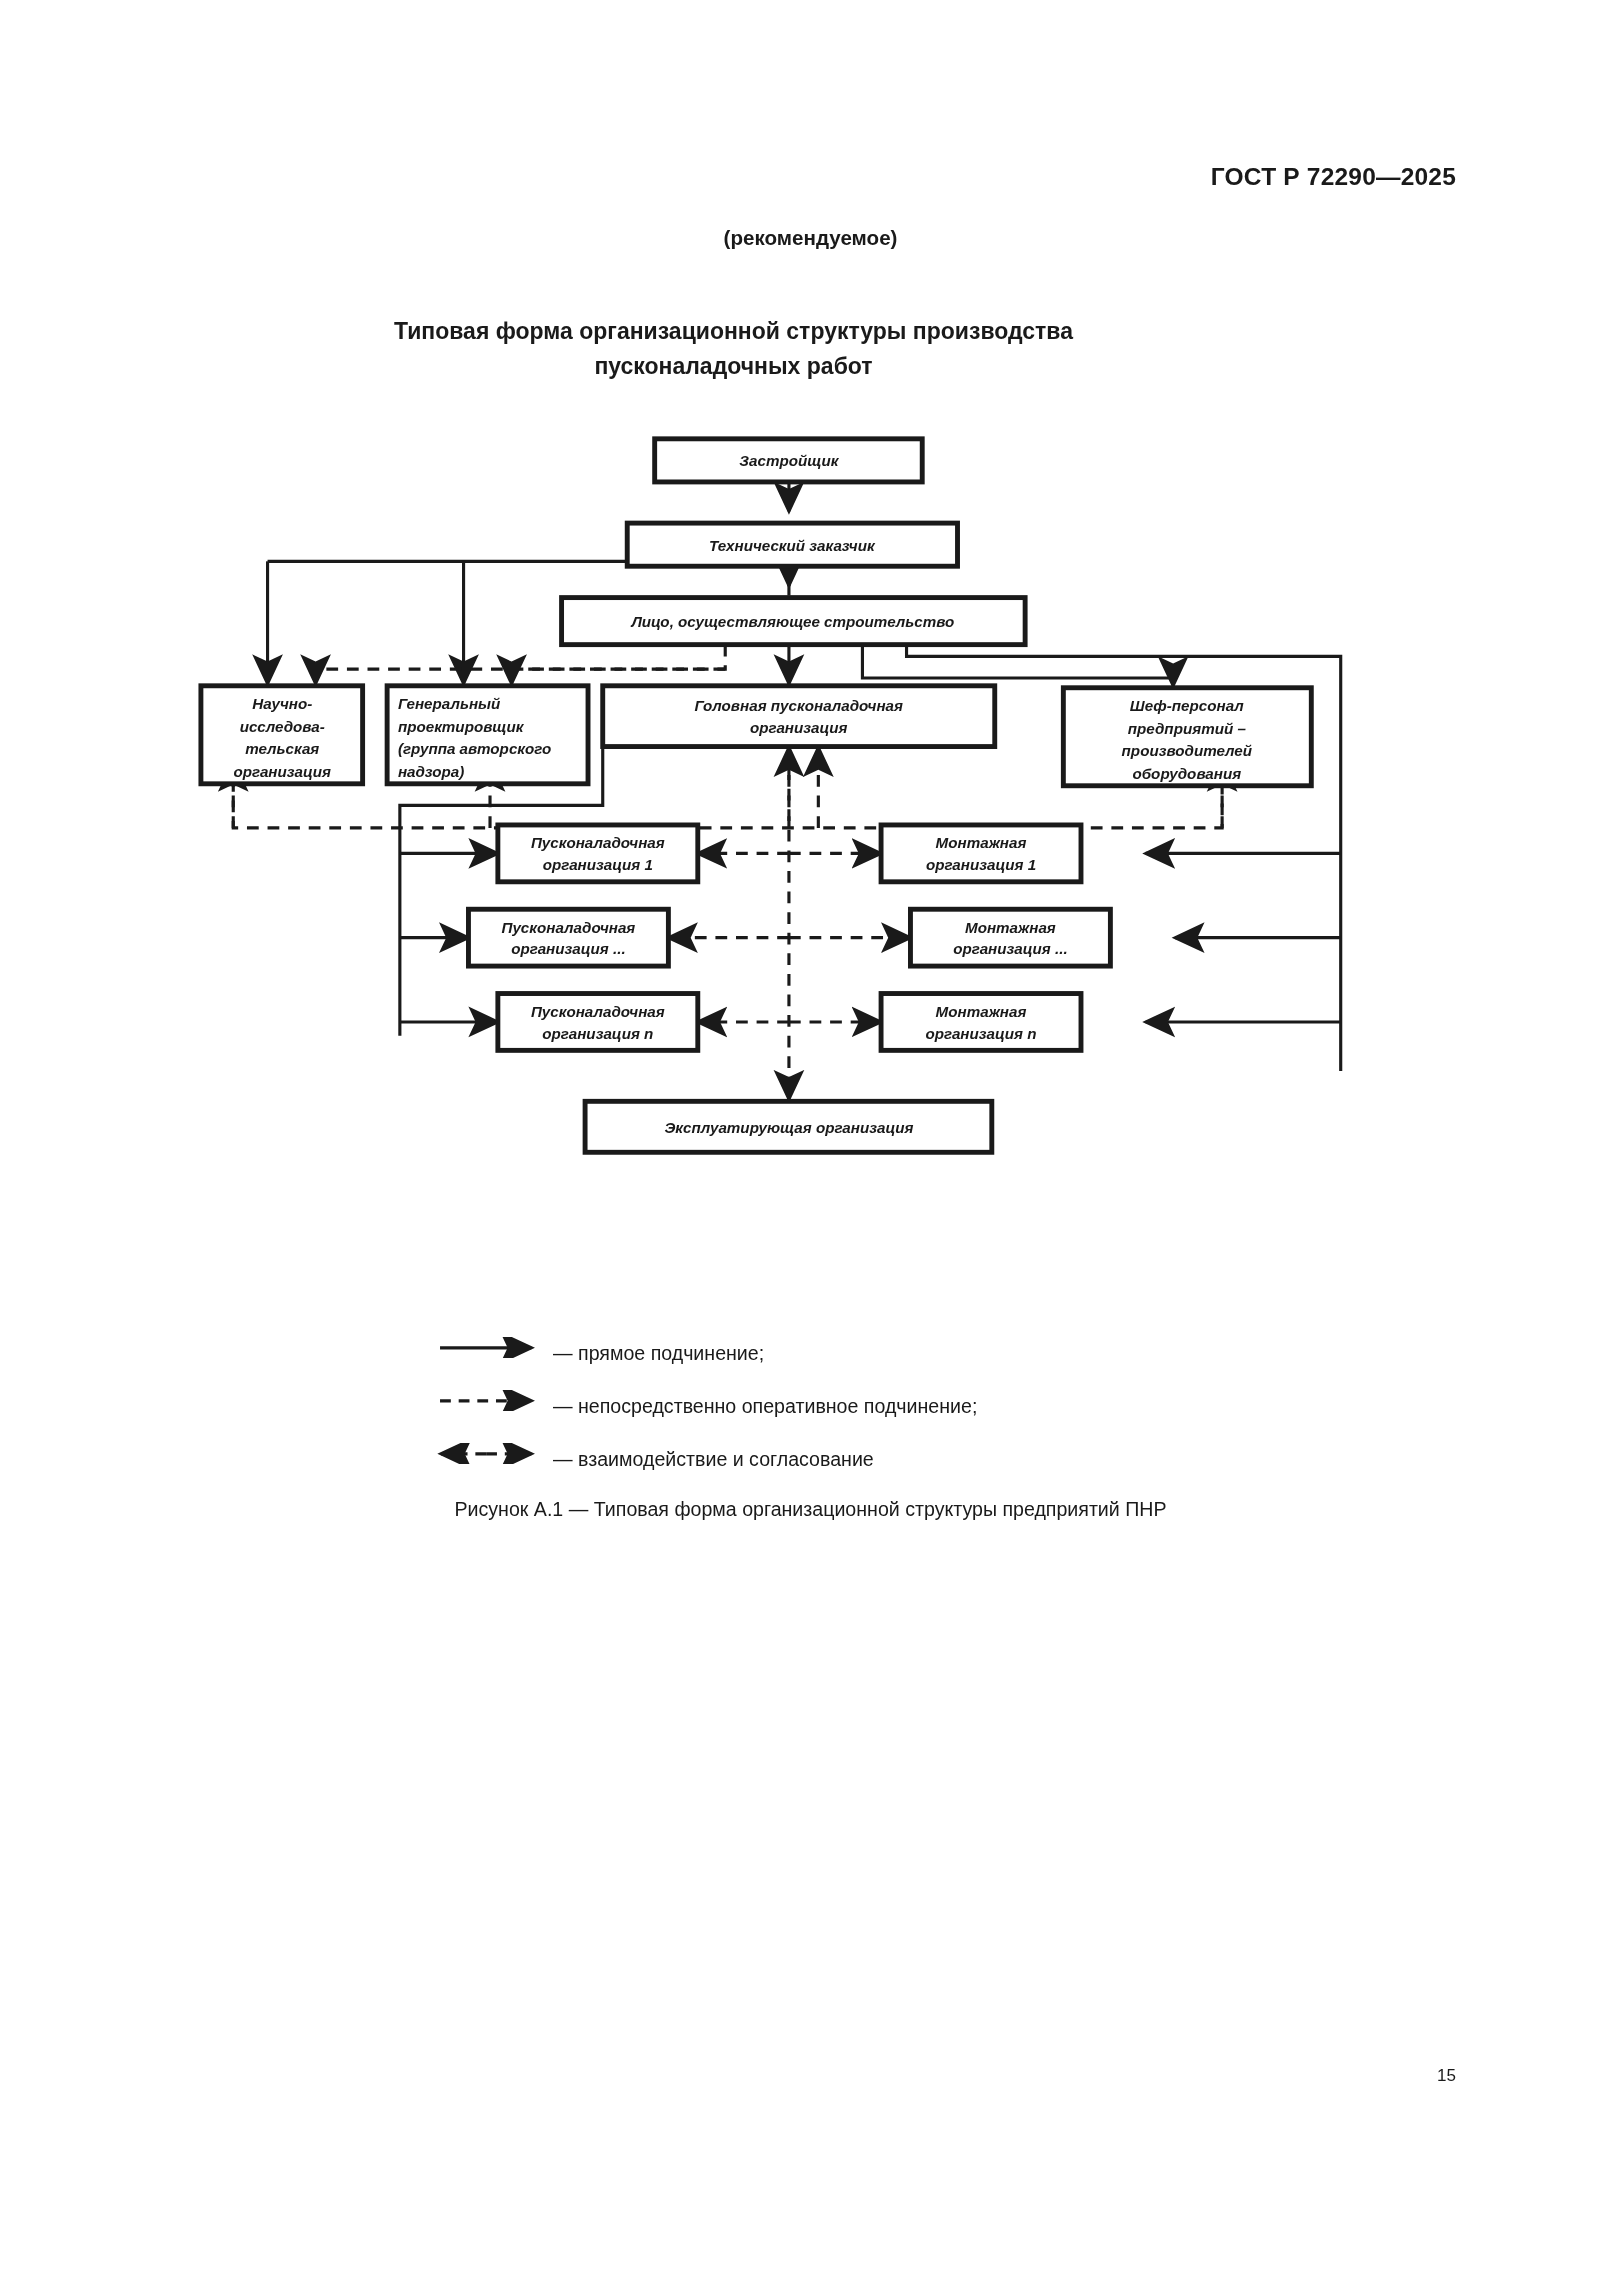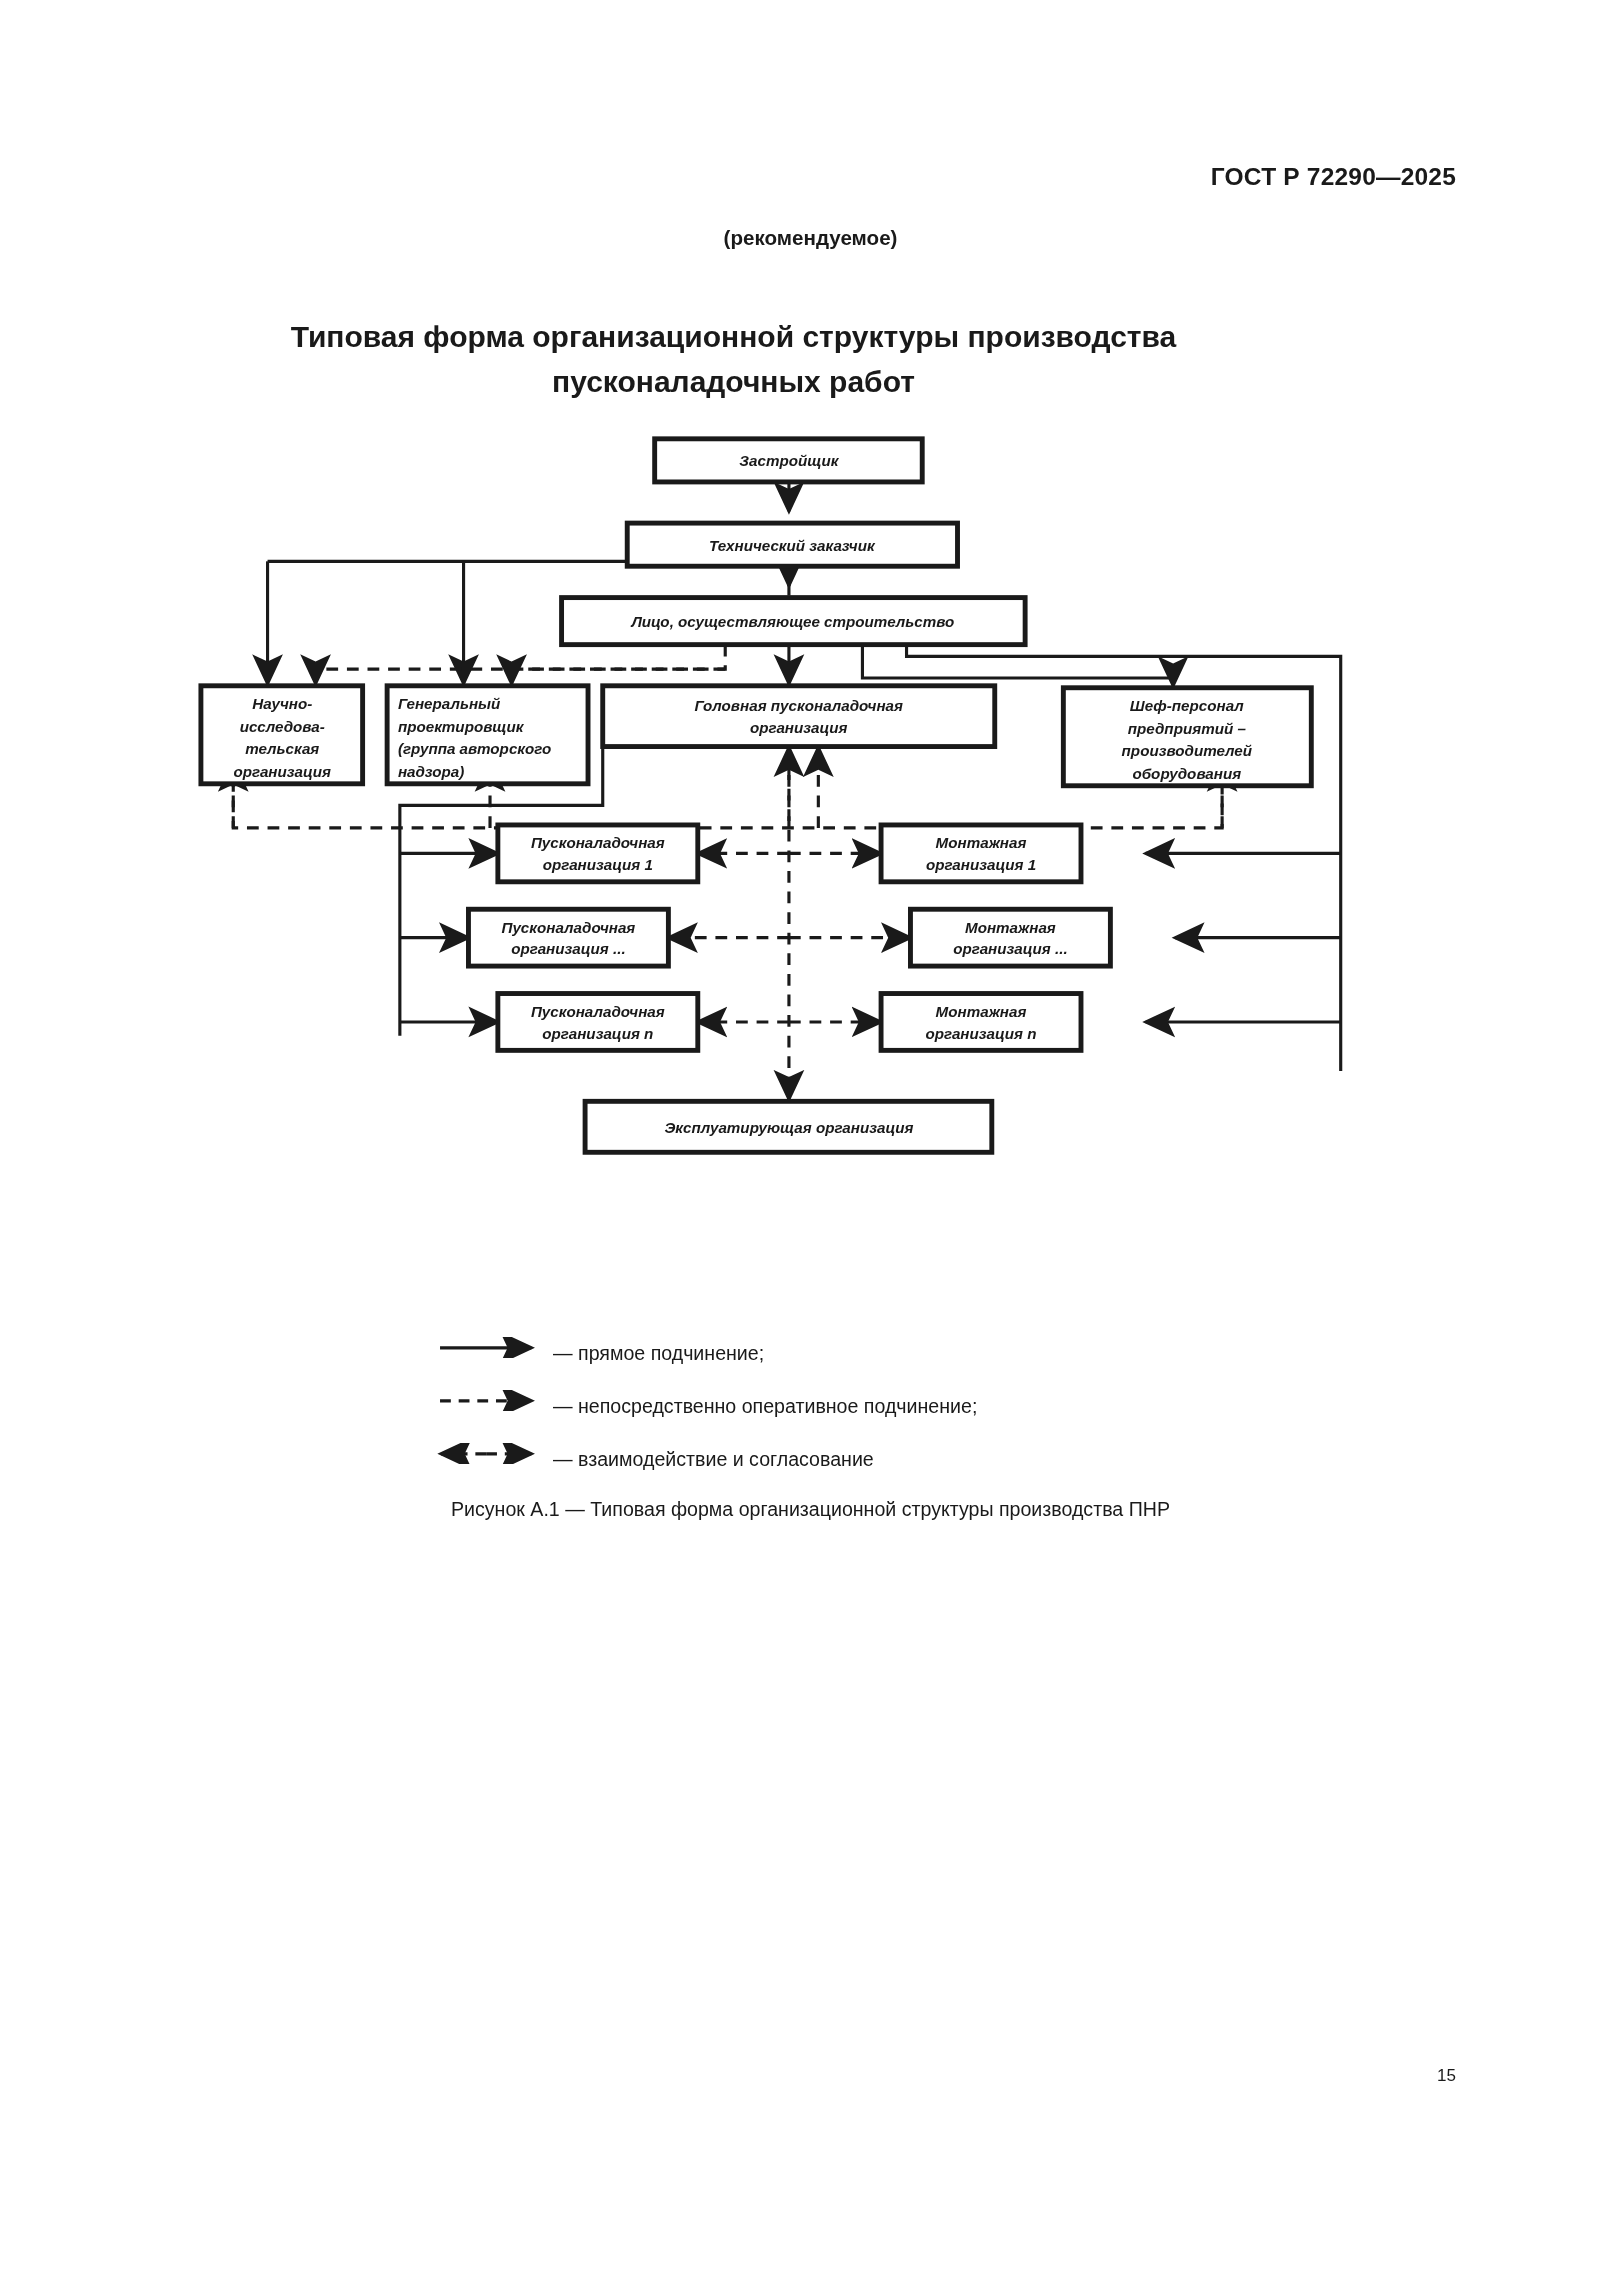--- a/index.html
+++ b/index.html
@@ -19,21 +19,21 @@
   }
 
   
   .appendix-block{
     position:absolute;top:223px;left:0;width:1621px;
     text-align:center;font-size:20.6px;font-weight:bold;line-height:1.45;
   }
   .appendix-sub{font-weight:bold;}
   .fig-title{
     position:absolute;top:314px;left:0;width:1467px;
-    text-align:center;font-size:30px;font-weight:bold;line-height:1.5;
+    text-align:center;font-size:23px;font-weight:bold;line-height:1.5;
   }
 
   
   .diagram-wrap{position:absolute;top:421px;left:0;width:1621px;height:853px;font-style:italic;}
   svg.diagram{display:block;}
   .bx{fill:#ffffff;stroke:#1a1a1a;stroke-width:5;}
   .ln{stroke:#1a1a1a;stroke-width:3.2;fill:none;}
   .ln-d{stroke:#1a1a1a;stroke-width:3.2;fill:none;stroke-dasharray:12 9;}
   .btxt{
     font-family:"Liberation Sans","DejaVu Sans",sans-serif;
@@ -227,18 +227,18 @@
               </marker>
             </defs>
           <line x1="50" y1="11" x2="96" y2="11" stroke="#1a1a1a" stroke-width="3.4" stroke-dasharray="11 8" marker-end="url(#lah3)"></line>
           <line x1="50" y1="11" x2="4" y2="11" stroke="#1a1a1a" stroke-width="3.4" stroke-dasharray="11 8" marker-end="url(#lah3s)"></line>
         </svg>
       </span>
       <span class="legend-txt">— взаимодействие и согласование</span>
     </div>
   </div>
 
-  <div class="fig-caption">Рисунок А.1 — Типовая форма организационной структуры производства ПНР</div>
+  <div class="fig-caption">Рисунок А.1 — Типовая форма организационной структуры предприятий ПНР</div>
 
   <div class="page-num">15</div>
 
 </div>
 
 
 </body></html>

